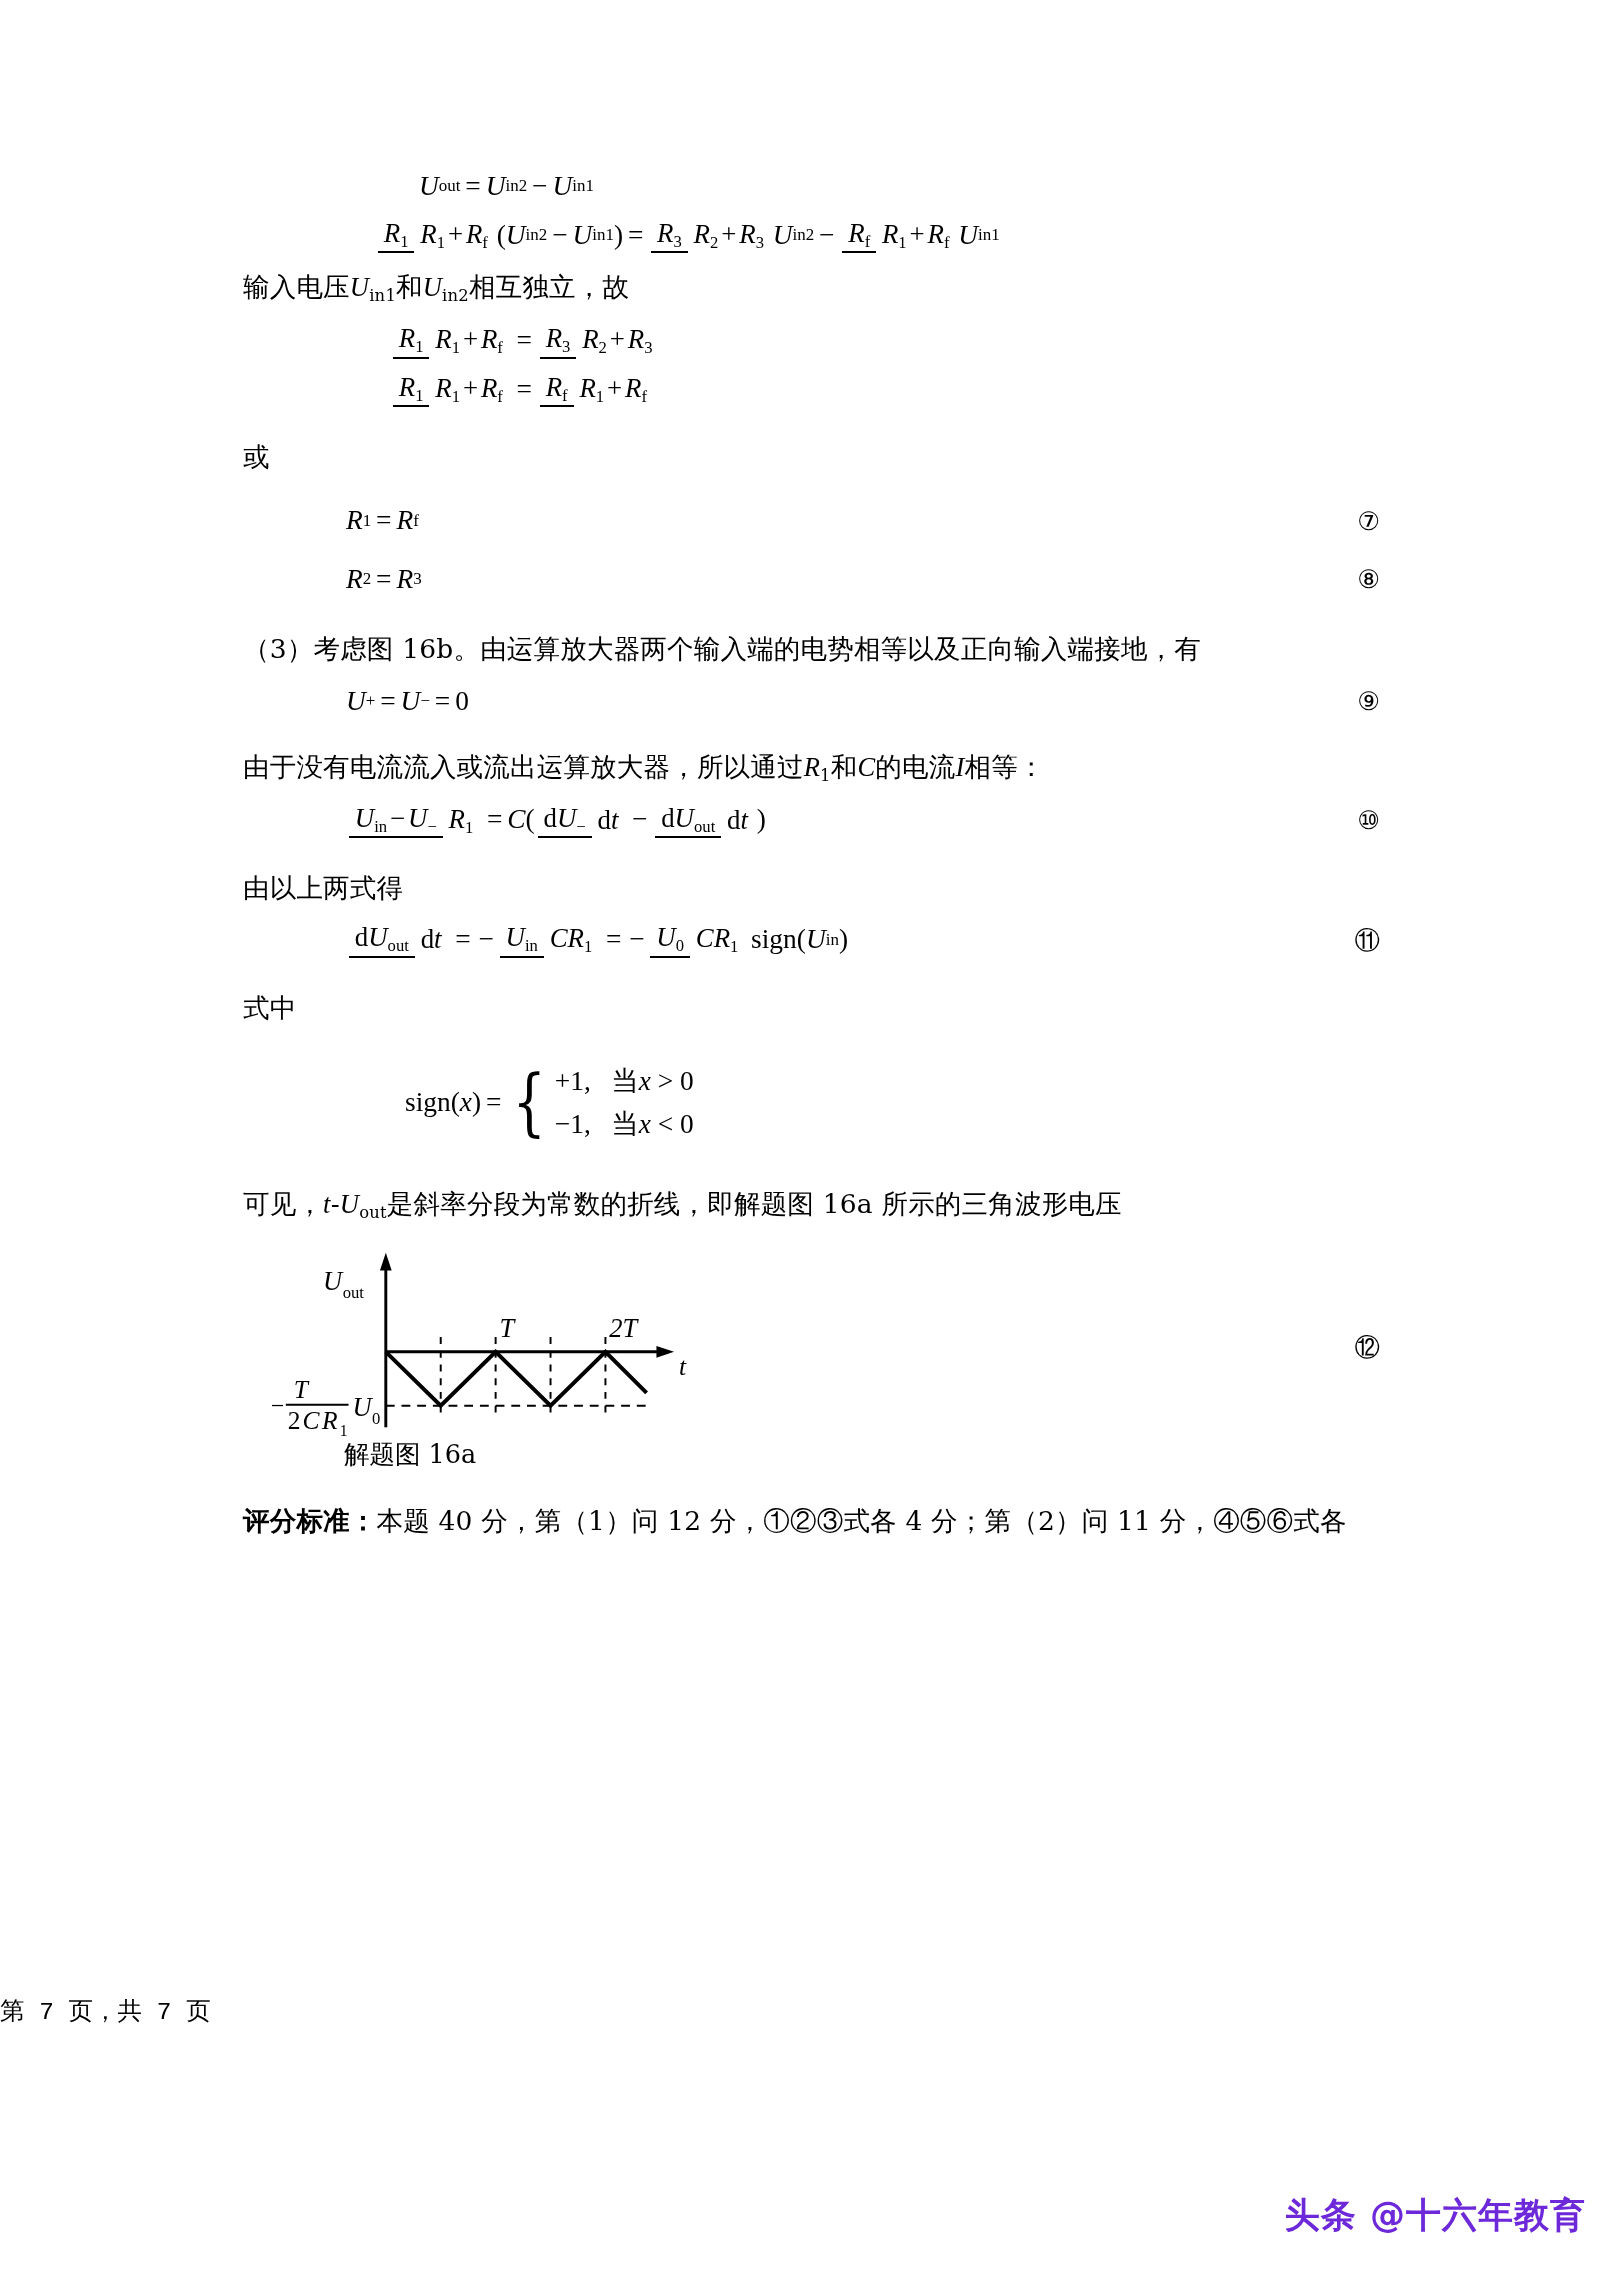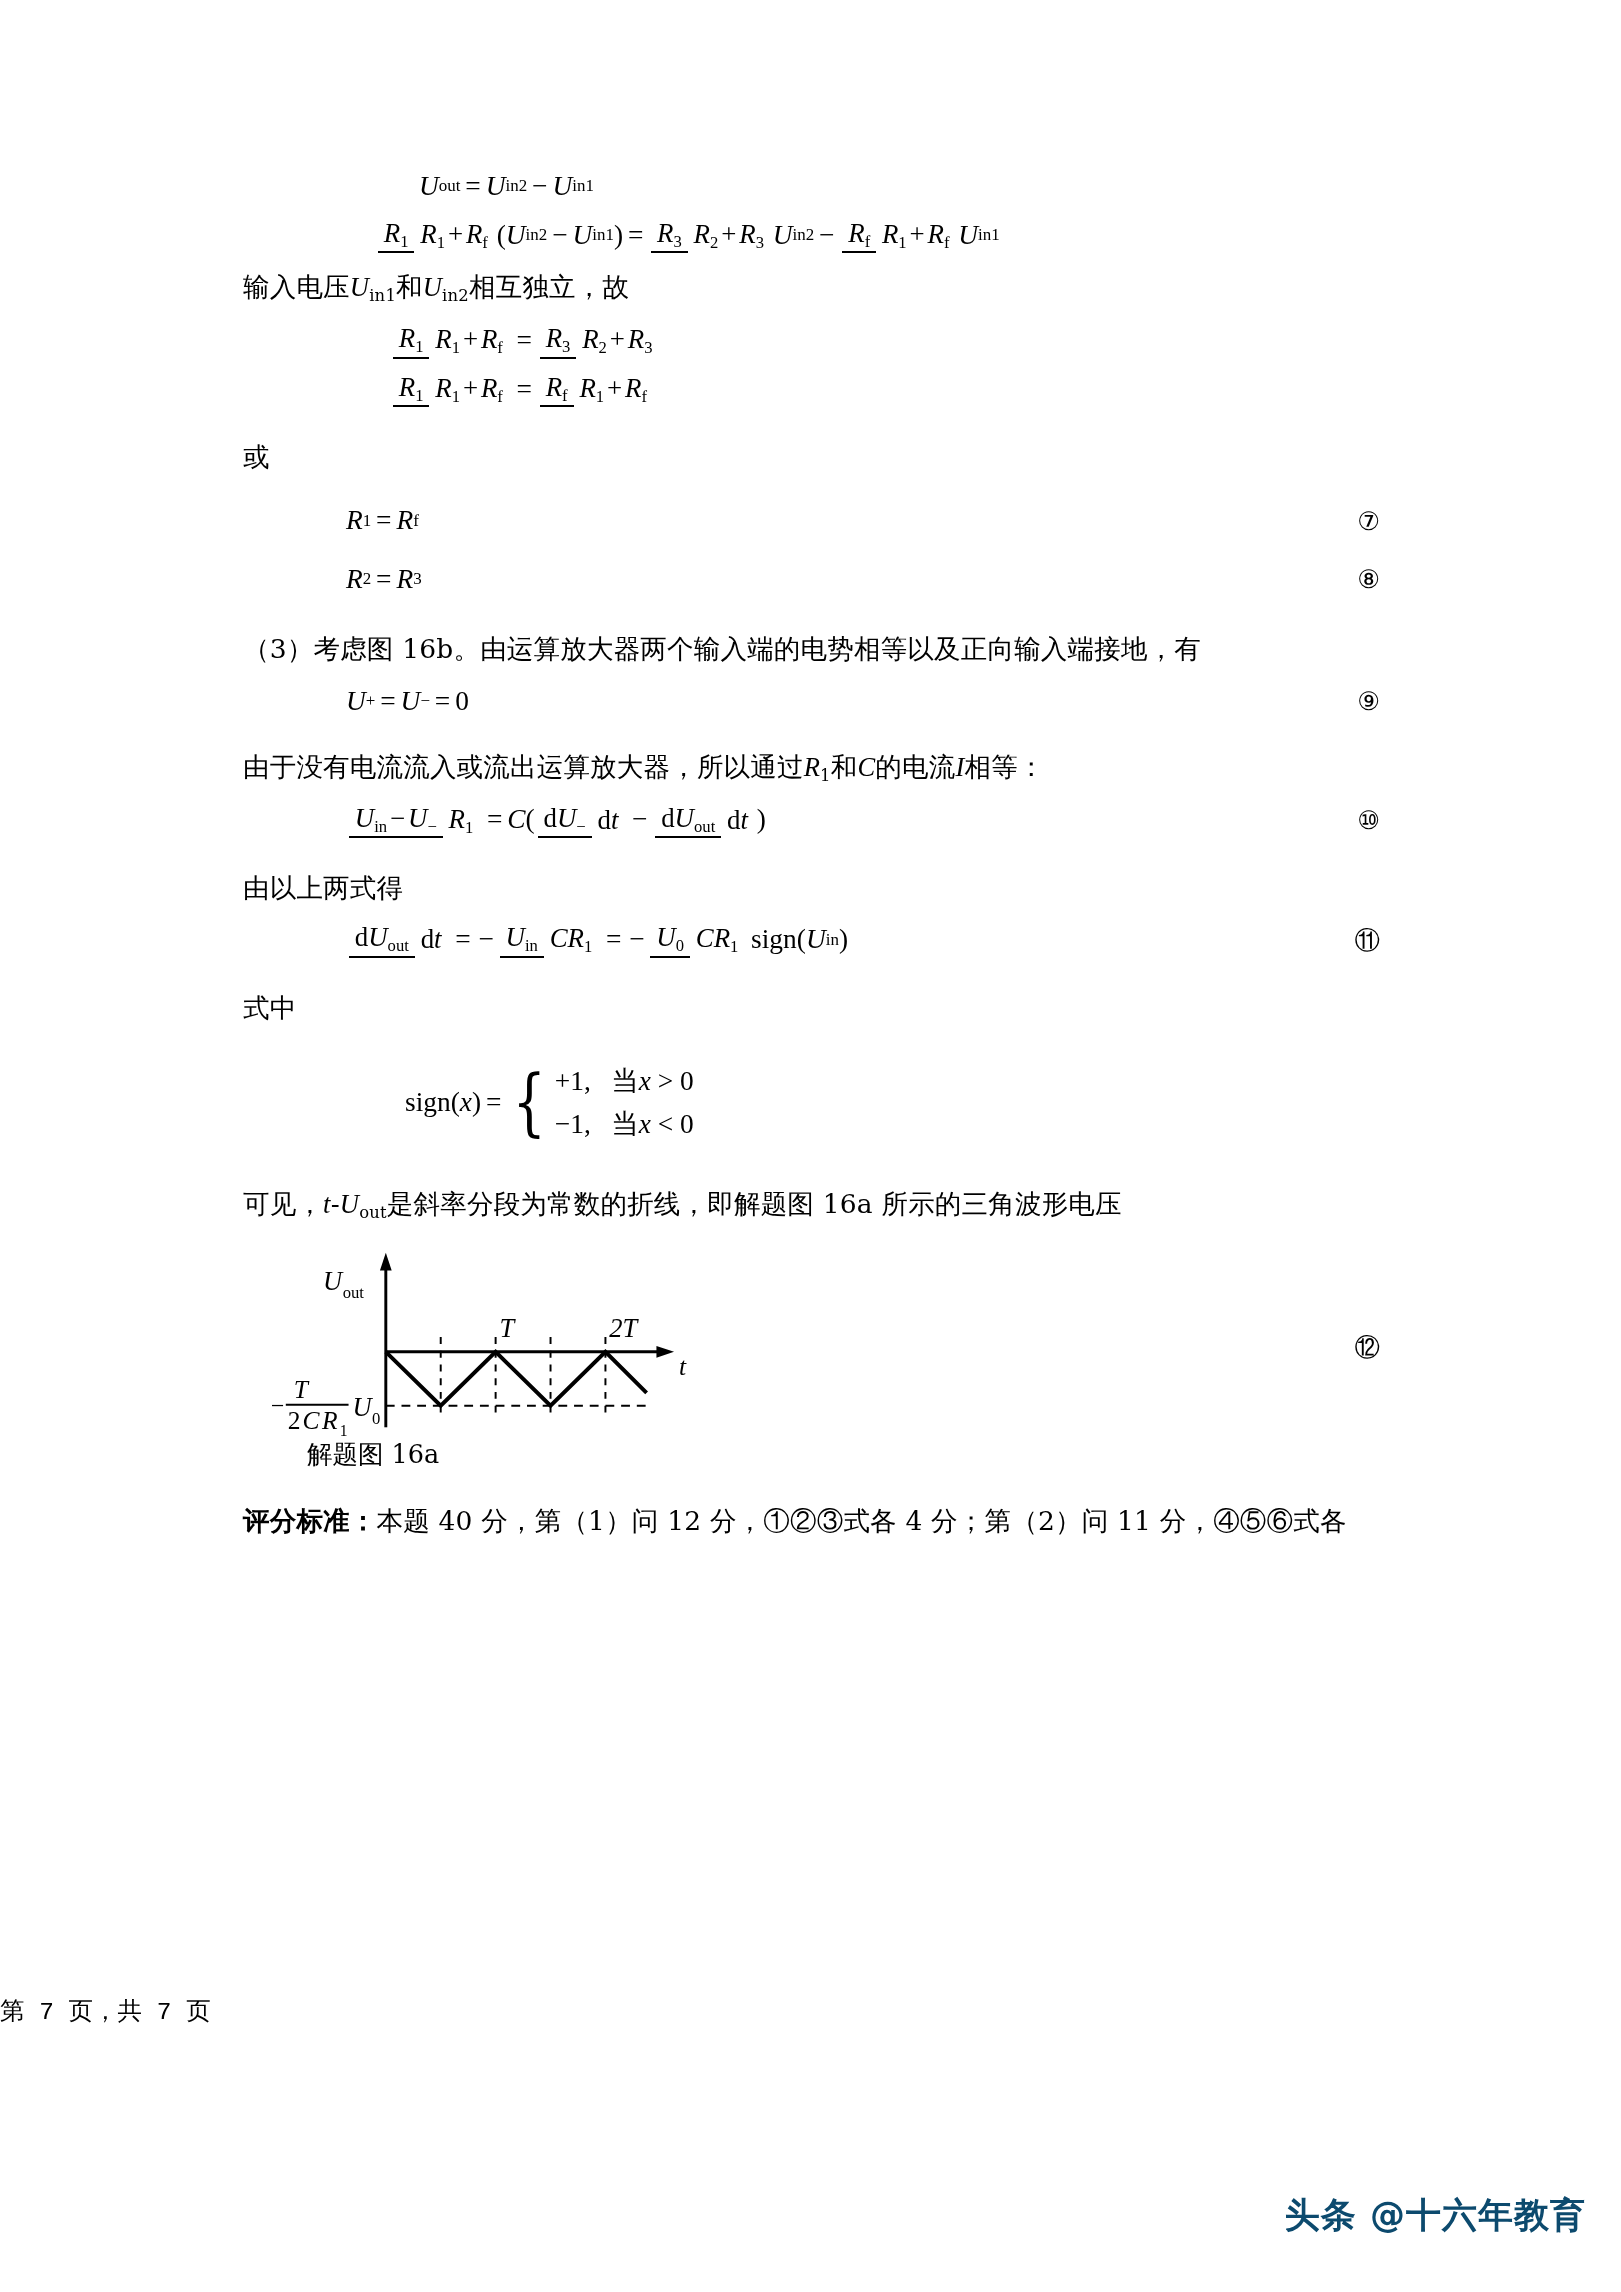--- a/index.html
+++ b/index.html
@@ -107,21 +107,21 @@
 
   
   .figwrap {
     position:relative;
     margin:13.7px 0 3.9px 0;
     padding-left:29px;
     height:206px;
   }
   .figcap {
     font-size:25.5px;
-    margin-left:64px;
+    margin-left:101px;
     margin-top:-13.7px;
   }
 
   
   .bold { font-weight:bold; }
   .pagefoot {
     position:absolute;
     left:0;
     right:0;
     top:1994px;
@@ -134,21 +134,21 @@
     right:35px;
     top:2192px;
     font-size:35px;
     font-weight:bold;
     font-family:"DejaVu Sans","Liberation Sans",sans-serif;
     color:#111;
     white-space:nowrap;
   }
   .wm-logo {
     display:inline-block;
-    color:#0c4a6e;
+    color:#6d28d9;
     letter-spacing:1px;
   }
 </style>
 </head>
 <body>
 
 <div class="page">
   <div class="content">
 
     <div class="eqrow">

